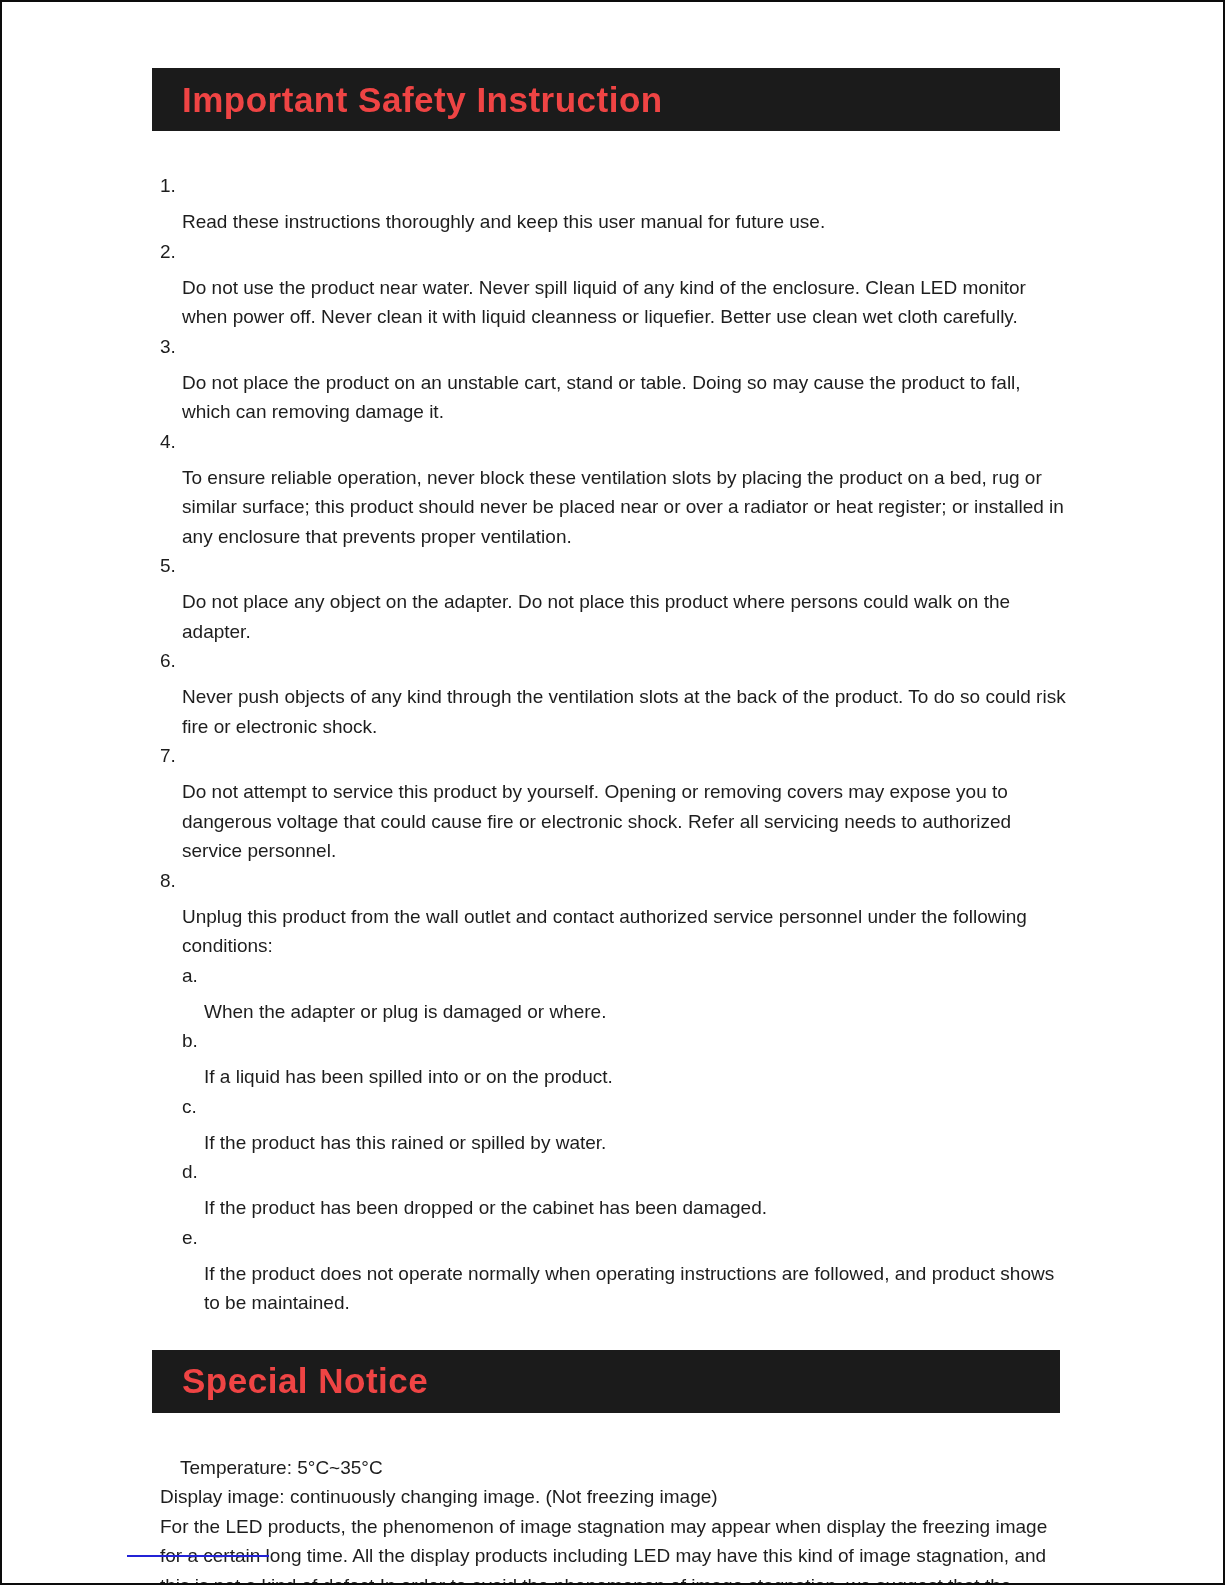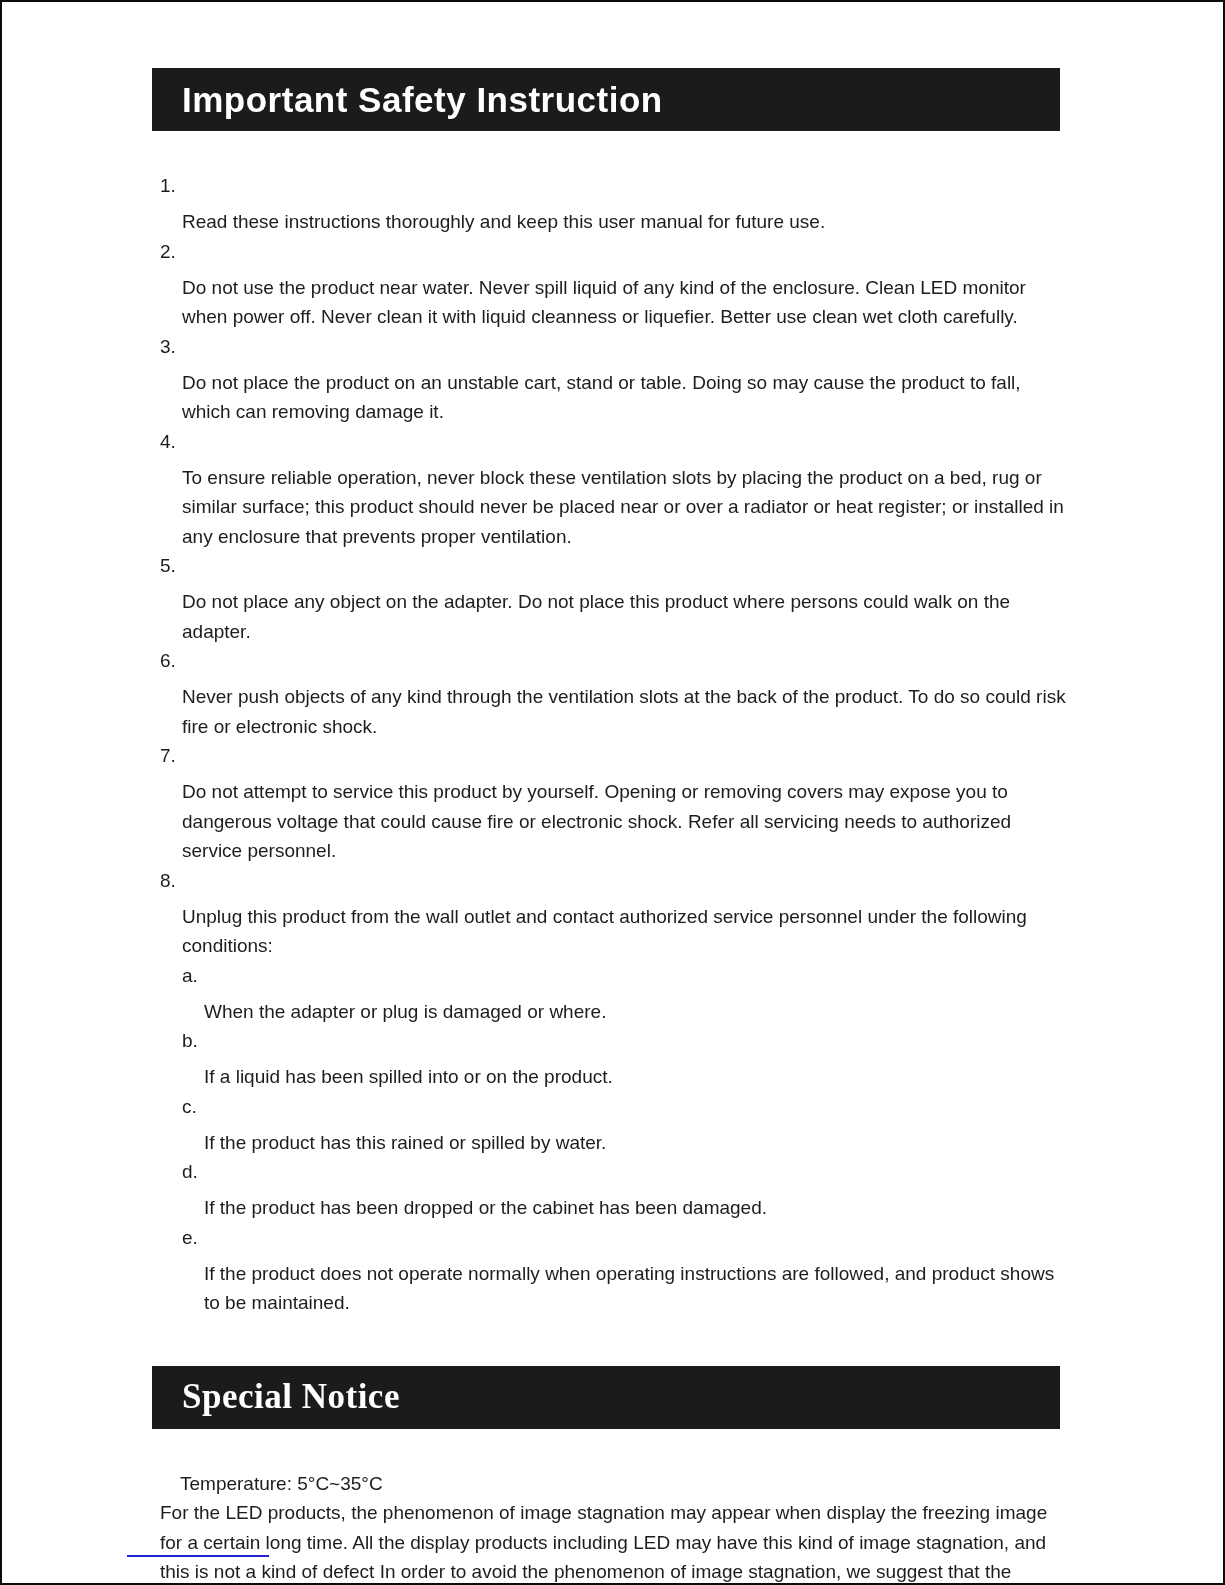--- a/index.html
+++ b/index.html
@@ -15,32 +15,32 @@
     color: #1c1c1c;
     border: 2px solid #0c0c0c;
     overflow: hidden;
   }
 
   .banner {
     margin-left: 150px;
     width: 908px;
     height: 63px;
     background: #1b1b1b;
-    color: #ffffff;
+    color: #ef4444;
     display: flex;
     align-items: center;
   }
   .banner-title {
     font-size: 35px;
     font-weight: bold;
     padding-left: 30px;
     letter-spacing: 0.5px;
   }
   .banner-safety { margin-top: 66px; }
-  .banner-notice { margin-top: 48px; font-family: Liberation Serif, serif; }
+  .banner-notice { margin-top: 32px; }
 
   .body-text { font-size: 19px; line-height: 29.5px; color: #1d1d1d; }
 
   .safety-list {
     margin-top: 40px;
     margin-left: 158px;
     width: 908px;
   }
   .list-item { display: flex; }
   .list-item .num {
@@ -143,18 +143,19 @@
     </div>
 
   </div>
 
   <div class="banner banner-notice">
     <div class="banner-title">Special Notice</div>
   </div>
 
   <div class="notice-body body-text">
     <div class="para indented">Temperature: 5°C~35°C</div>
+    <div class="para">Display image: continuously changing image. (Not freezing image)</div>
     <div class="para">For the LED products, the phenomenon of image stagnation may appear when display the freezing image for a certain long time. All the display products including LED may have this kind of image stagnation, and this is not a kind of defect In order to avoid the phenomenon of image stagnation, we suggest that the screen protection program be set when your PC or system is spare.</div>
   </div>
 
   <div class="footer-line"></div>
 
 </div>
 
 </body></html>

